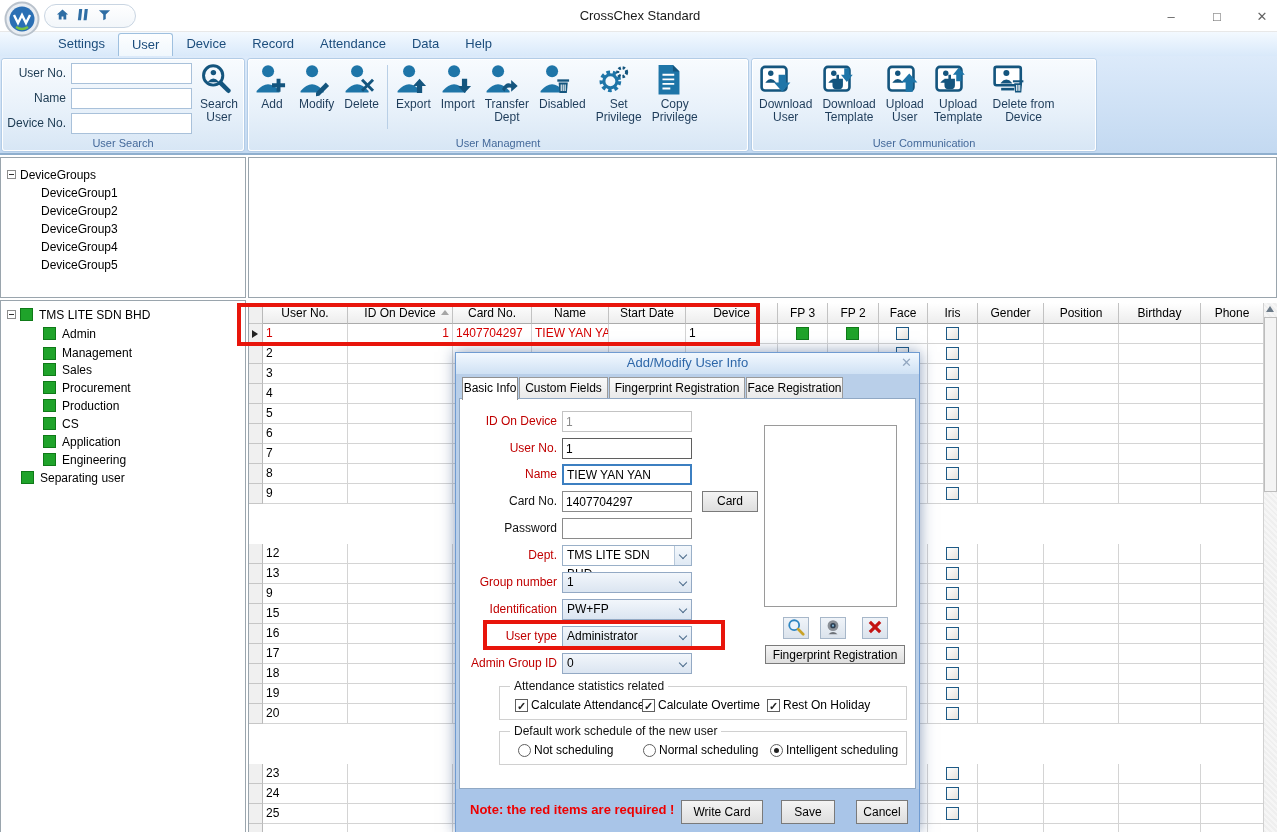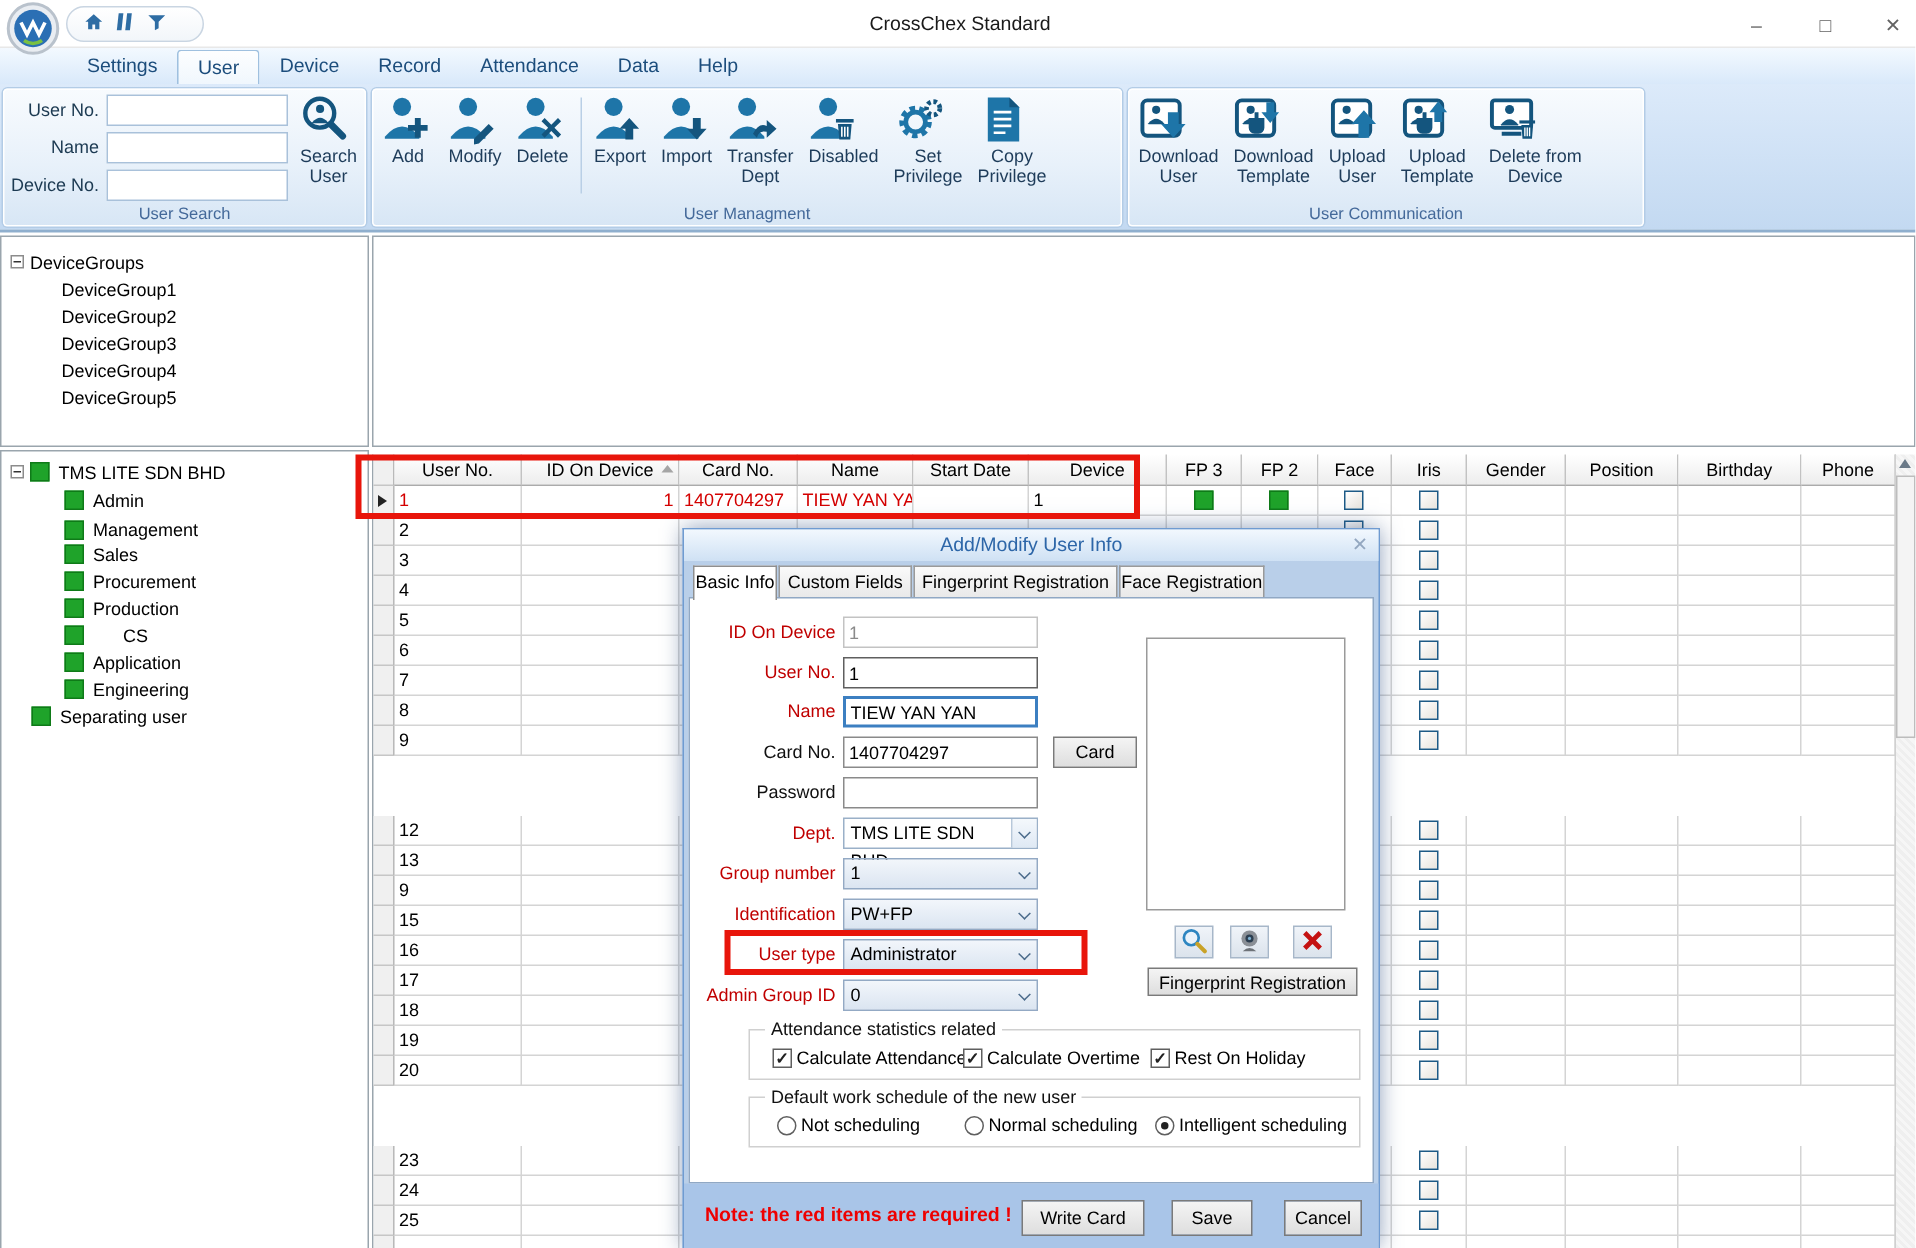--- a/index.html
+++ b/index.html
@@ -414,21 +414,21 @@
       <span>Sales</span>
     </div>
     <div class="treerow" style="left: 42px; top: 78px;">
       <span class="gsq"></span>
       <span>Procurement</span>
     </div>
     <div class="treerow" style="left: 42px; top: 96px;">
       <span class="gsq"></span>
       <span>Production</span>
     </div>
-    <div class="treerow" style="left: 42px; top: 114px; gap: 20px;">
+    <div class="treerow" style="left: 42px; top: 114px;">
       <span class="gsq"></span>
       <span>CS</span>
     </div>
     <div class="treerow" style="left: 42px; top: 132px;">
       <span class="gsq"></span>
       <span>Application</span>
     </div>
     <div class="treerow" style="left: 42px; top: 150px;">
       <span class="gsq"></span>
       <span>Engineering</span>

